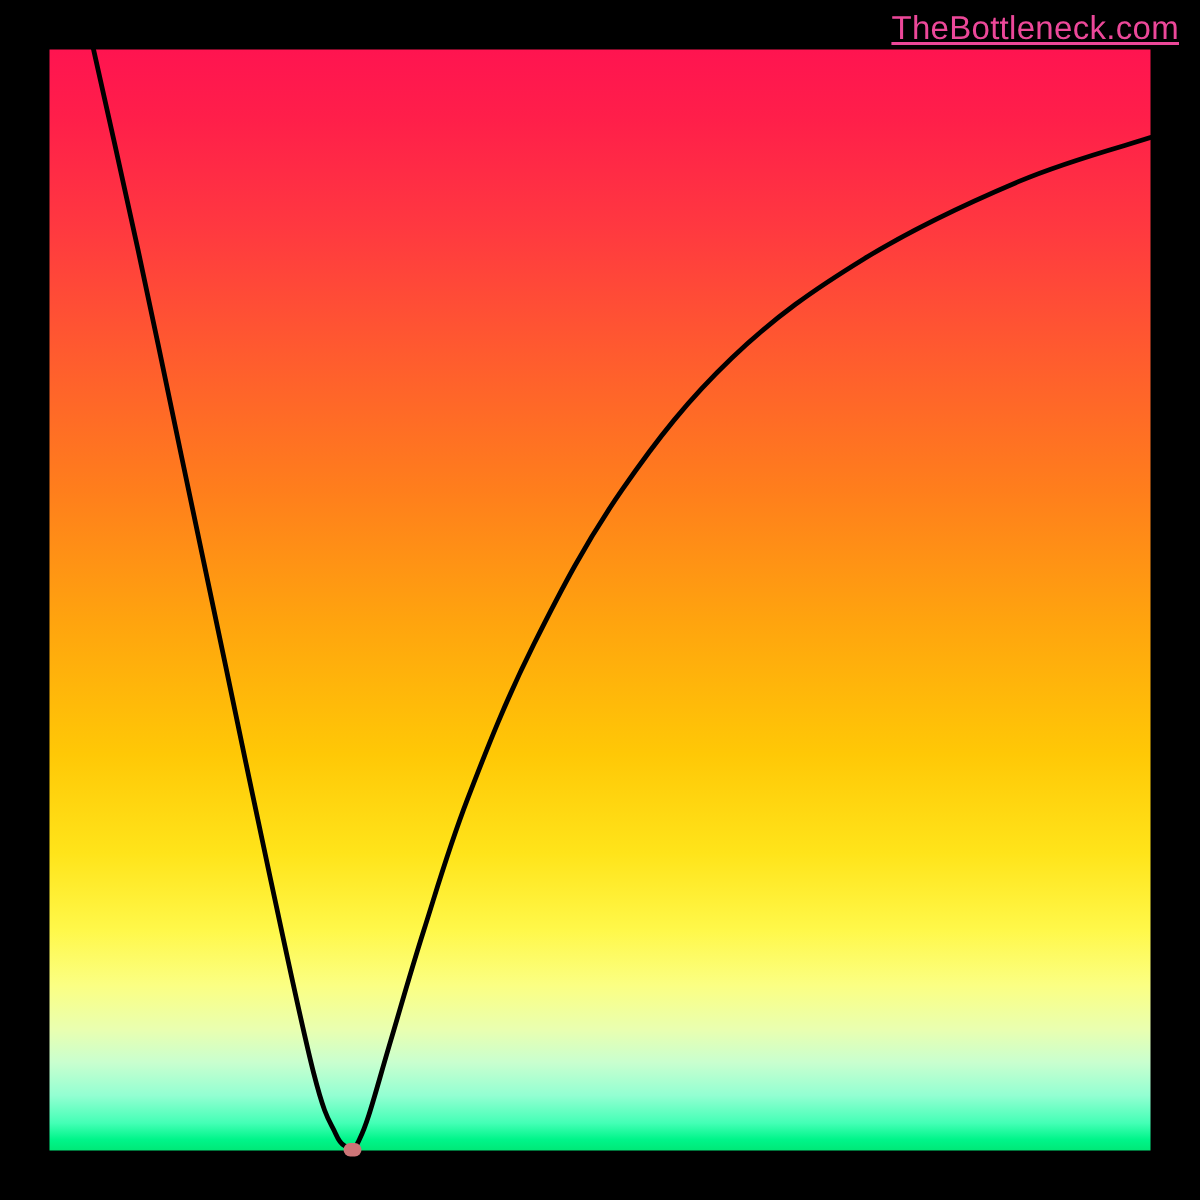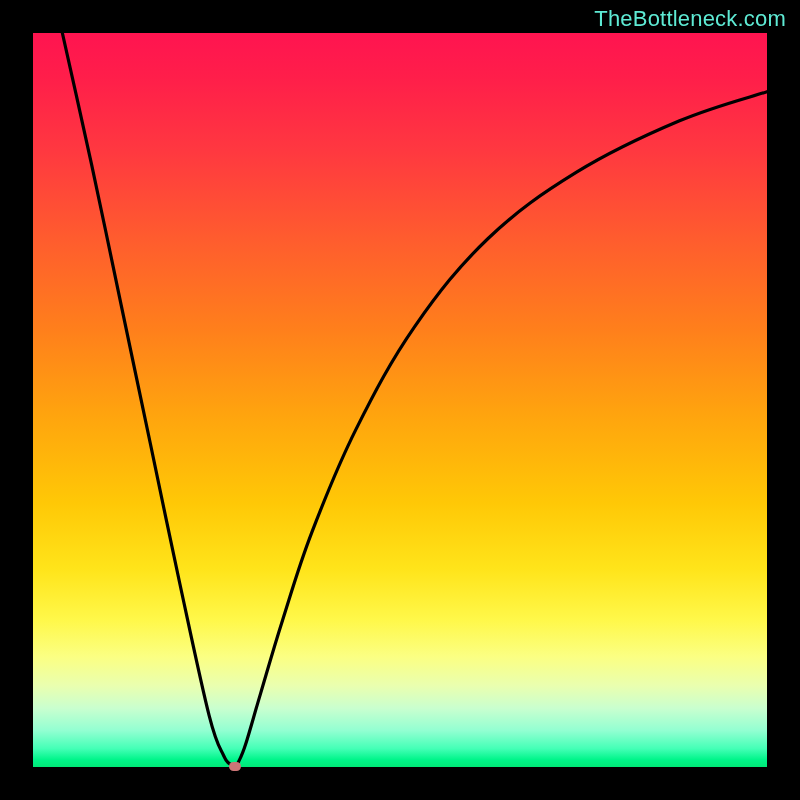--- a/index.html
+++ b/index.html
@@ -40,24 +40,25 @@
       #93ffd2 95%,
       #44ffb6 97.5%,
       #00f58a 99%,
       #00e877 100%
     );
   }
   .attribution {
     position: absolute;
     top: 6px;
     right: 14px;
-    color: #5eead4;
+    color: #ec4899;
     font-size: 22px;
     font-weight: 400;
     letter-spacing: 0.2px;
+    text-decoration: underline;
   }
   .curve-svg {
     position: absolute;
     left: 0;
     top: 0;
     width: 734px;
     height: 734px;
     overflow: visible;
   }
   .curve-path {

